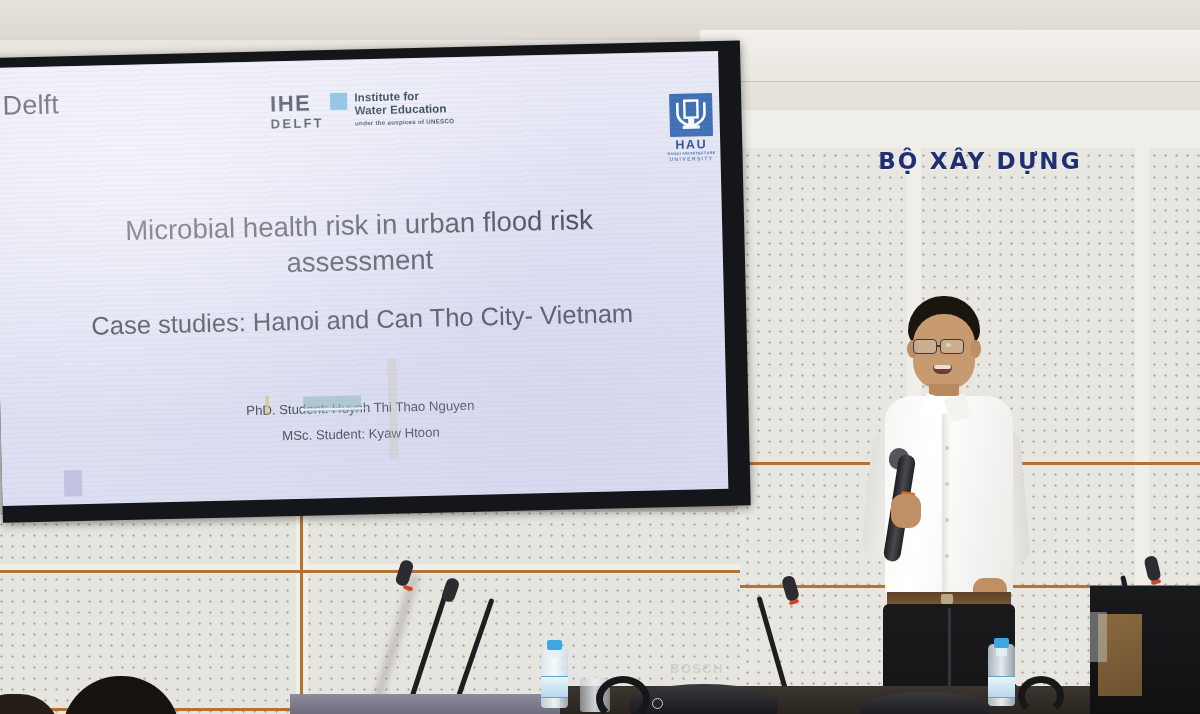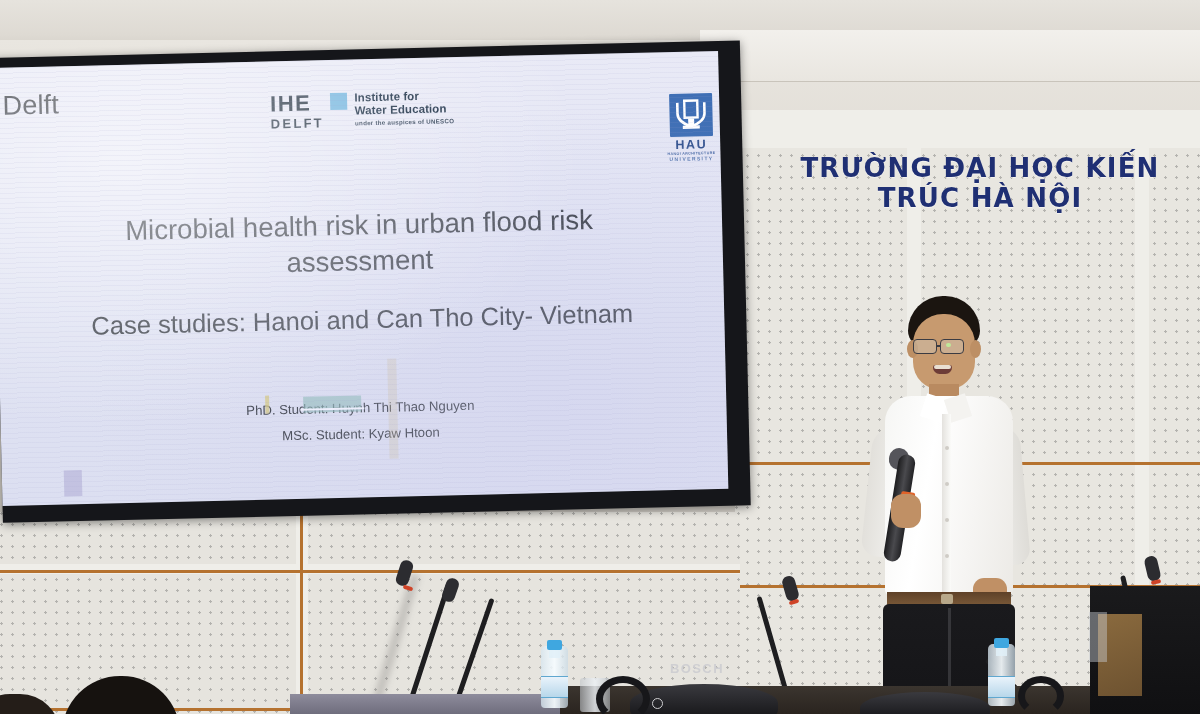--- a/index.html
+++ b/index.html
@@ -416,21 +416,21 @@
         <div class="author-underline"></div>
 
         <div class="screen-artifact-1"></div>
         <div class="screen-artifact-2"></div>
       </div>
       <div class="screen-sheen"></div>
     </div>
   </div>
 
   <div class="banner">
-    <div class="banner-l2">TRƯỜNG ĐẠI HỌC KIẾN TRÚC HÀ NỘI</div>
+    <div class="banner-l1">BỘ XÂY DỰNG</div>
   </div>
 
   <div class="presenter">
     <div class="p-hair"></div>
     <div class="p-head"></div>
     <div class="p-ear-l"></div>
     <div class="p-ear-r"></div>
     <div class="p-glass-l"></div>
     <div class="p-glass-r"></div>
     <div class="p-glass-bridge"></div>

